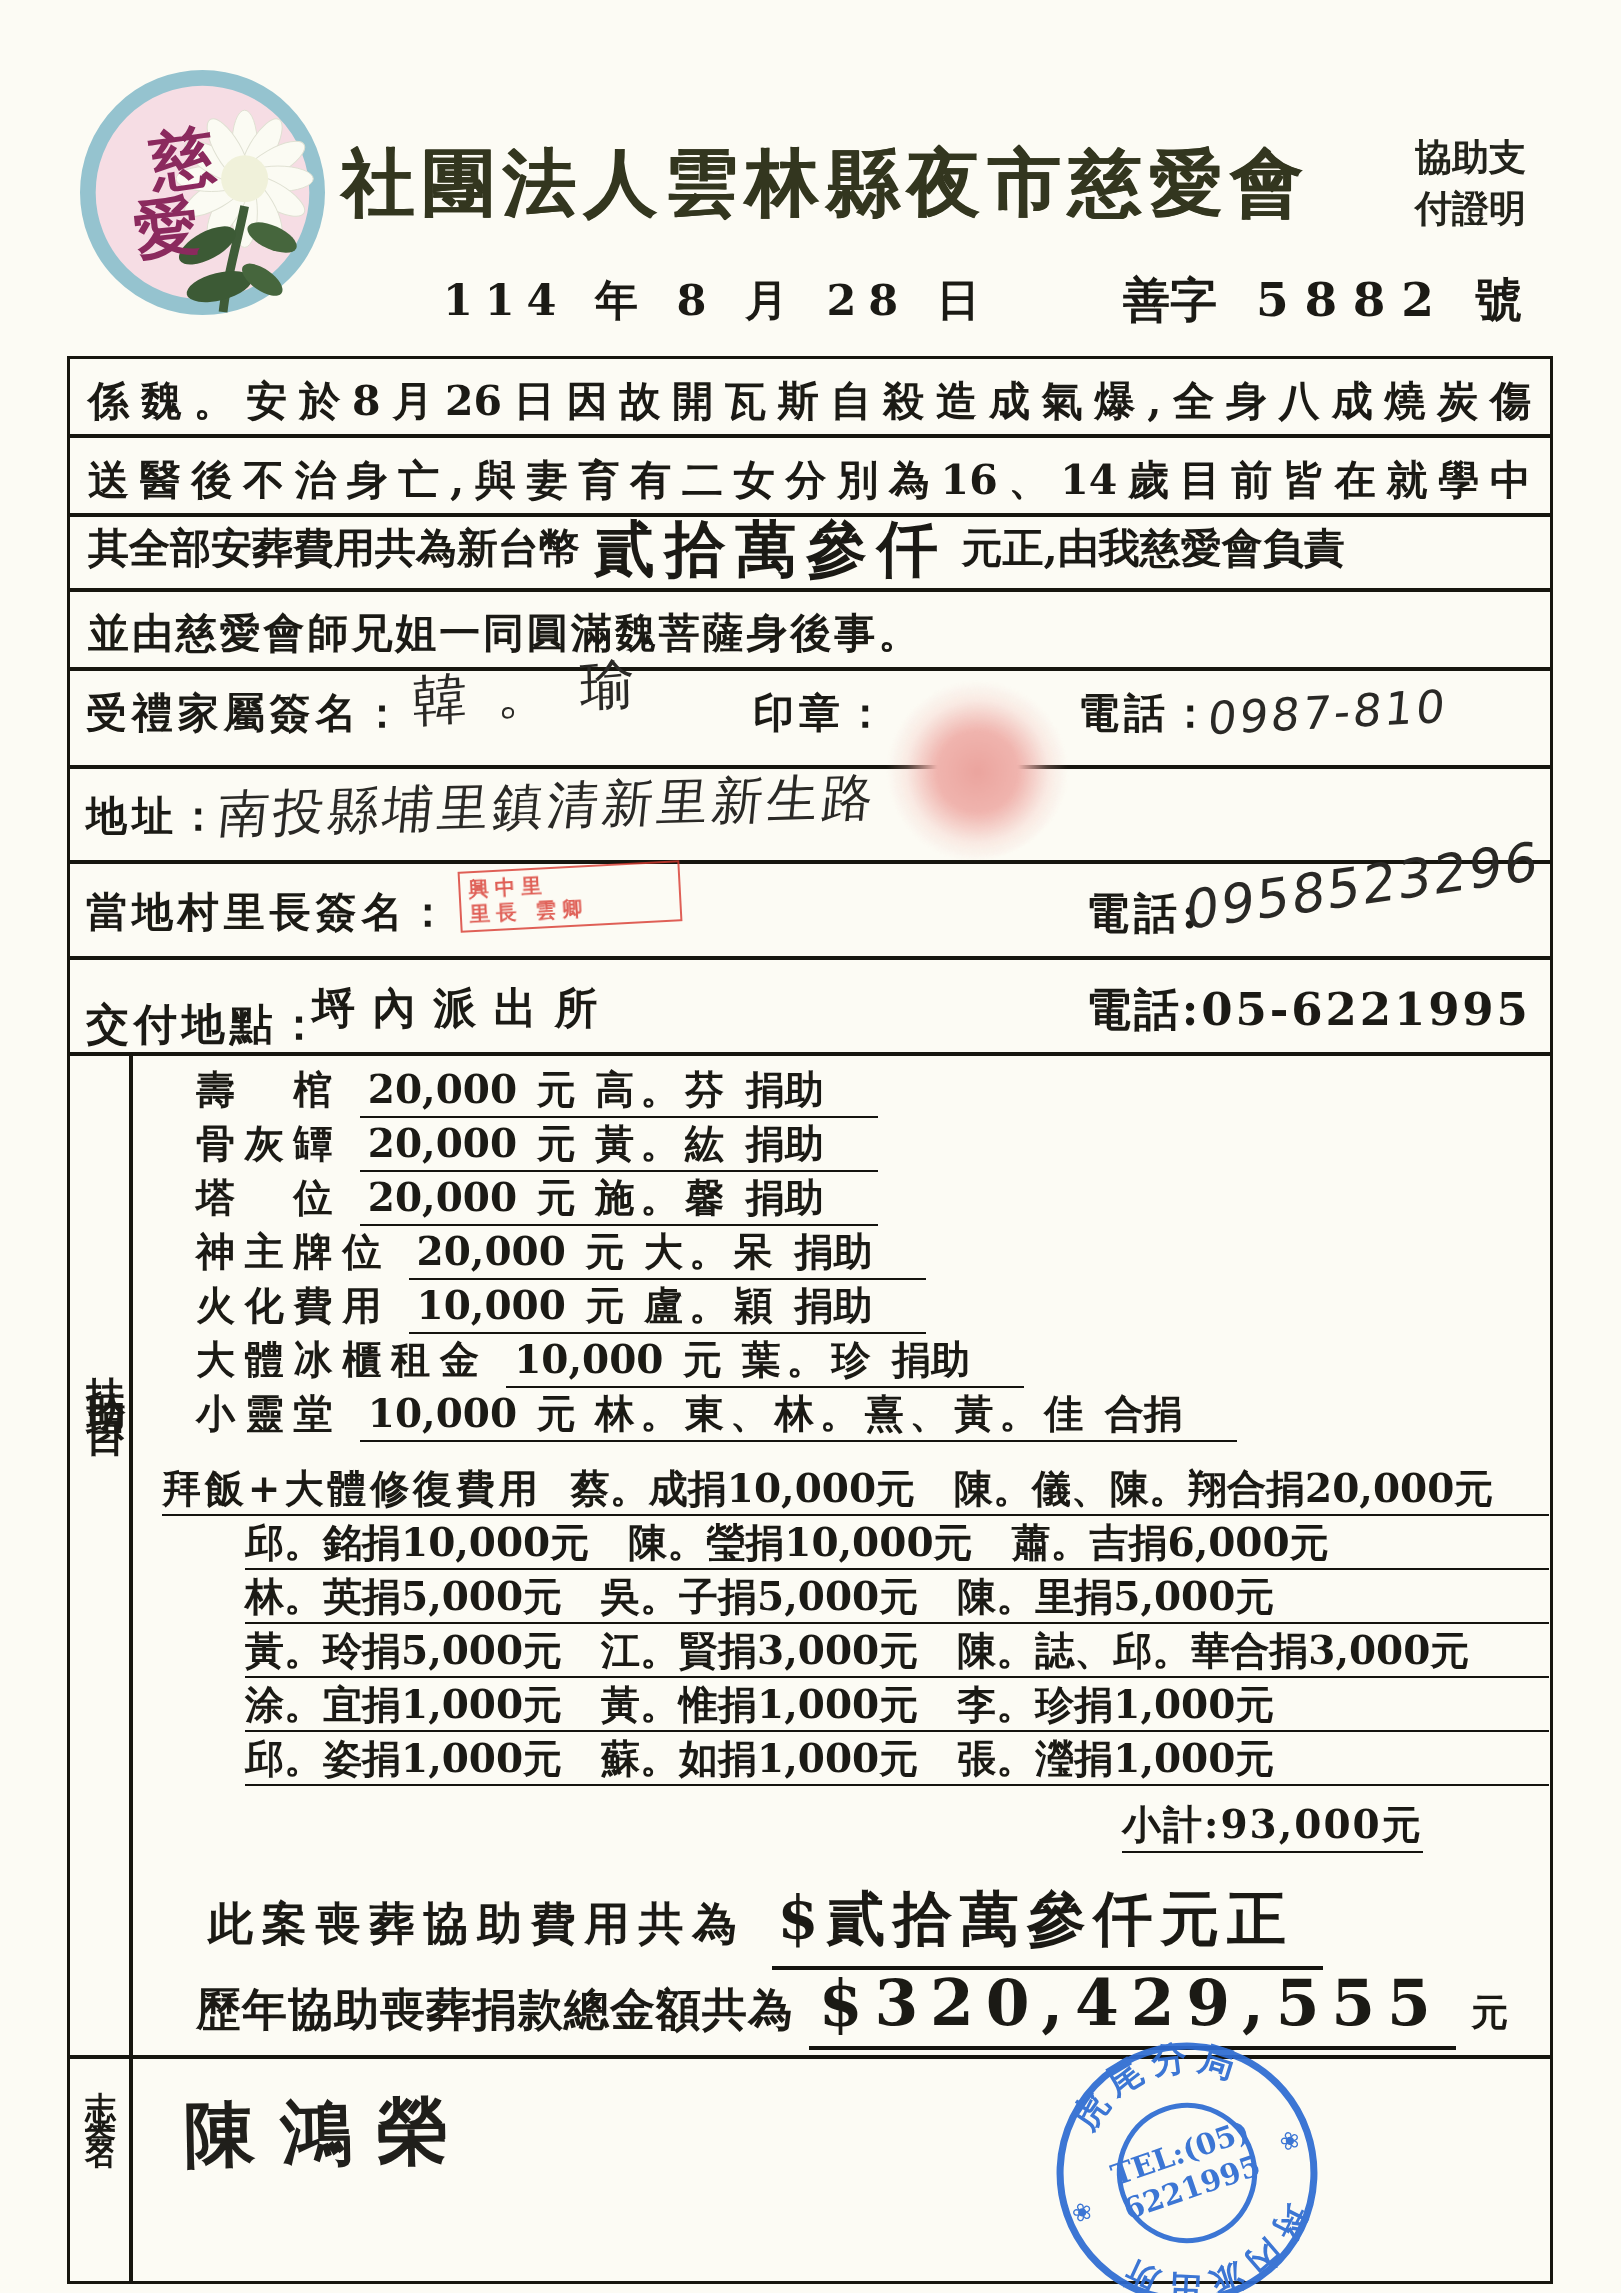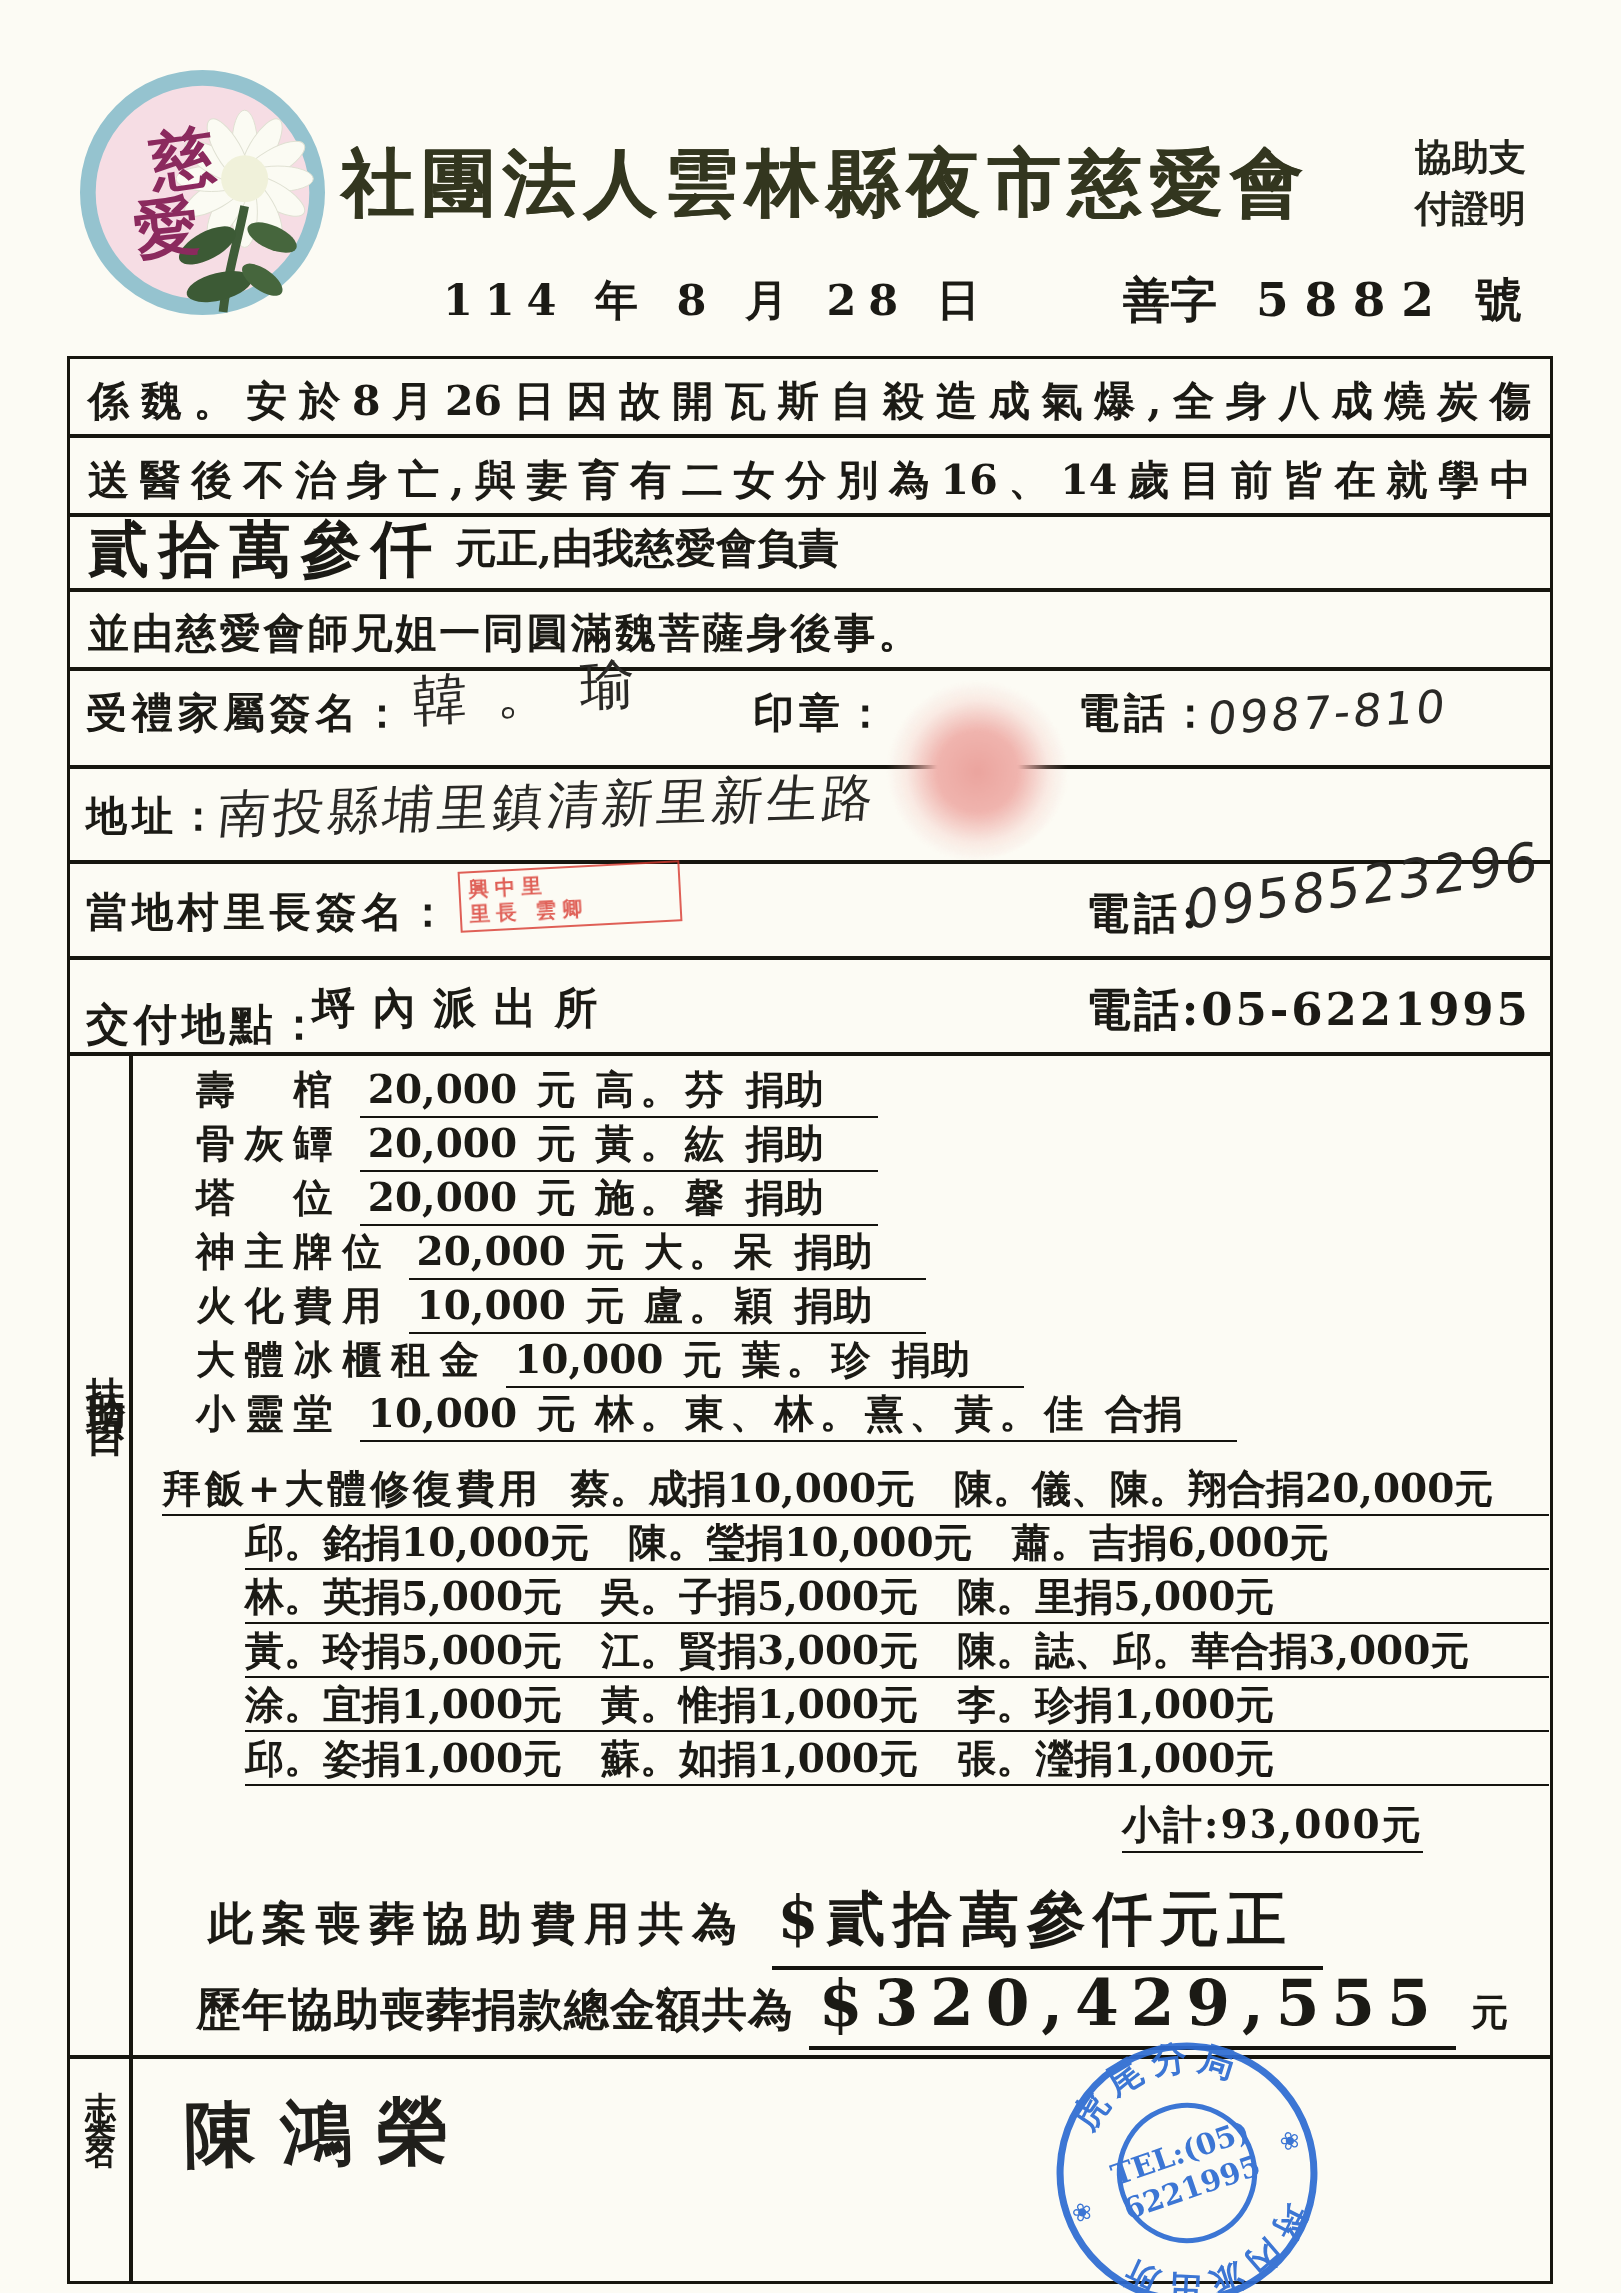--- a/index.html
+++ b/index.html
@@ -121,20 +121,21 @@
   <div class="abs hr" style="top:765px"></div>
   <div class="abs hr" style="top:860px"></div>
   <div class="abs hr" style="top:956px"></div>
   <div class="abs hr" style="top:1052px"></div>
   <div class="abs hr" style="top:2055px"></div>
   <div class="abs vr"></div>
 
   <div class="abs case-line just" style="top:374px">係魏。安於8月26日因故開瓦斯自殺造成氣爆,全身八成燒炭傷</div>
   <div class="abs case-line just" style="top:453px">送醫後不治身亡,與妻育有二女分別為16、14歲目前皆在就學中</div>
   <div class="abs case-line case3" style="top:518px">
+    <span>其全部安葬費用共為新台幣</span>
     <span class="amt-big">貳拾萬參仟</span>
     <span>元正,由我慈愛會負責</span>
   </div>
   <div class="abs lbl" style="left:86px;top:686px">受禮家屬簽名：</div>
 
   <div class="abs case-line" style="top:606px;letter-spacing:2.9px">並由慈愛會師兄姐一同圓滿魏菩薩身後事。</div>
   <div class="abs hand sig-family">韓。瑜</div>
   <div class="abs lbl" style="left:753px;top:686px">印章：</div>
   <div class="abs fingerprint"></div>
   <div class="abs lbl" style="left:1078px;top:686px">電話：</div>

